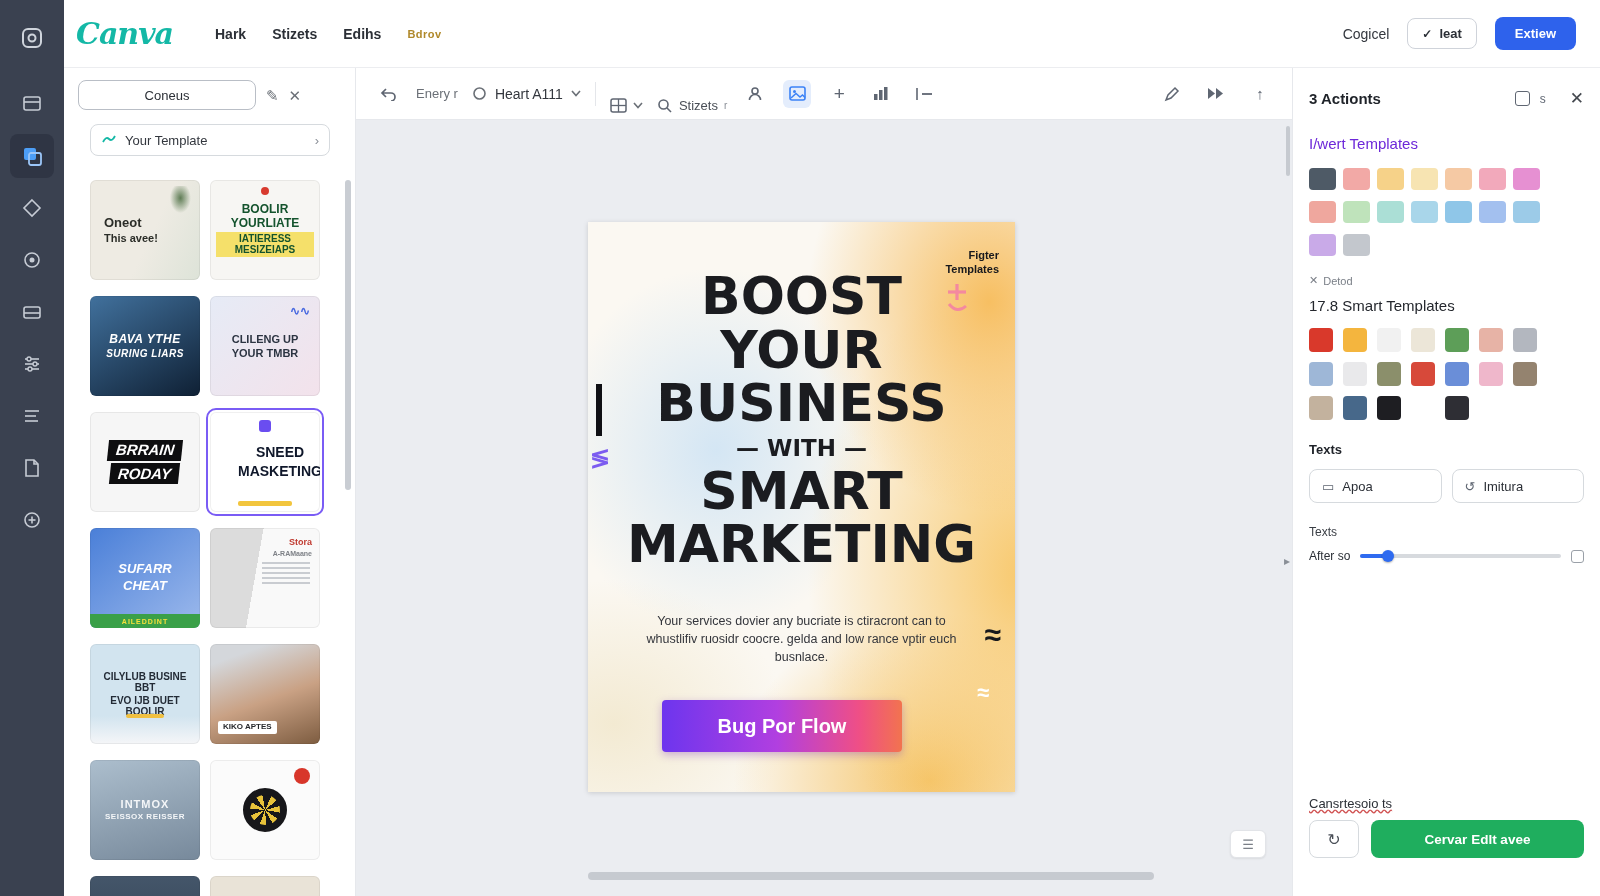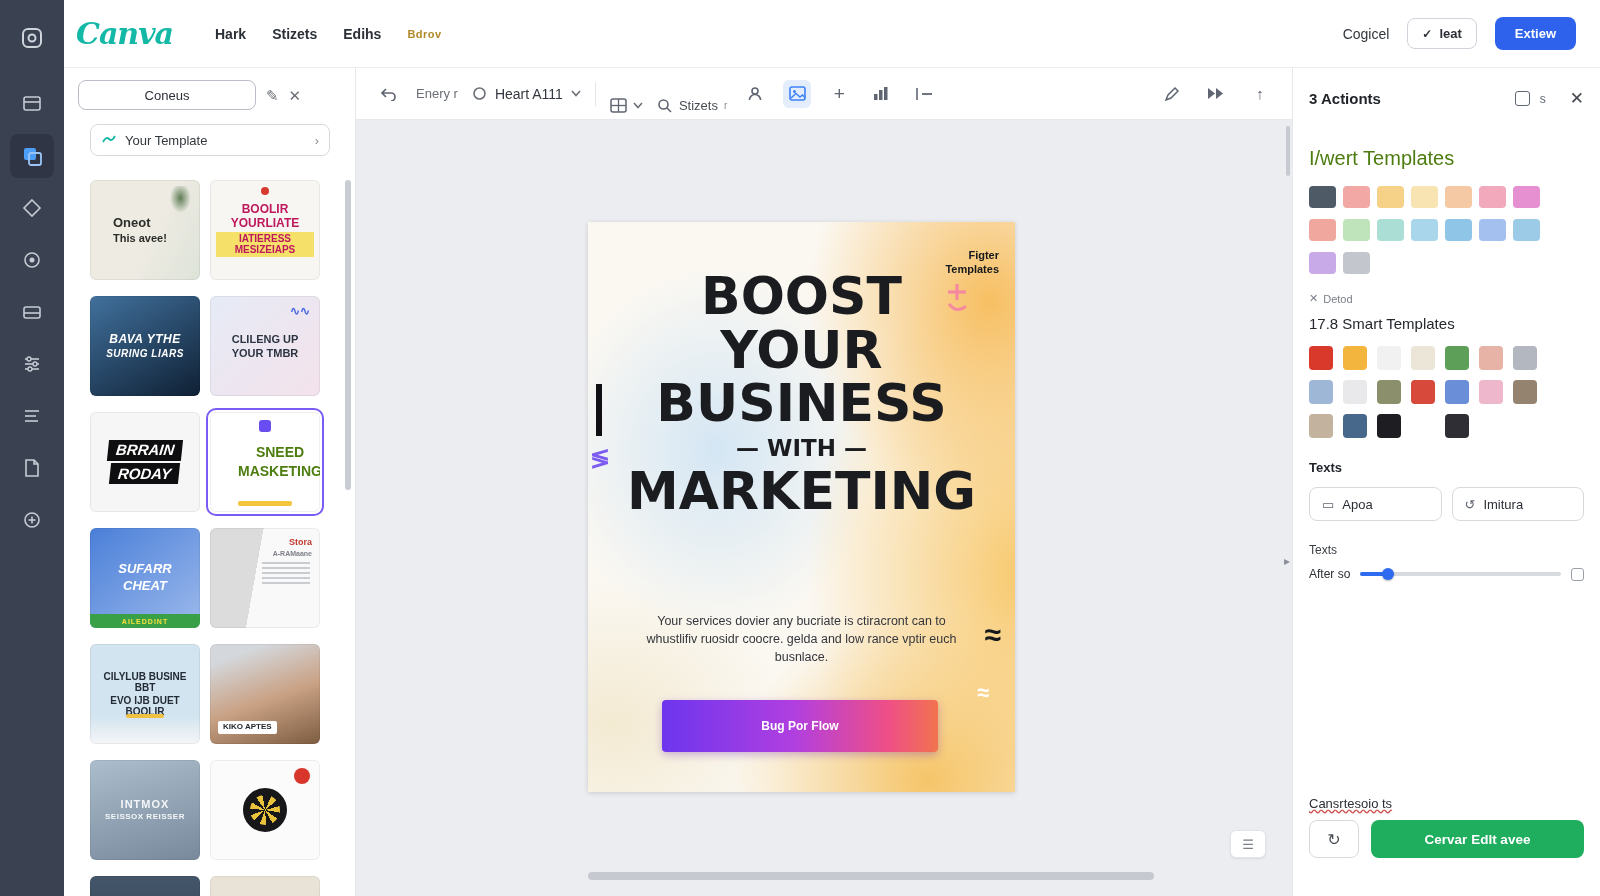--- a/index.html
+++ b/index.html
@@ -30,21 +30,21 @@
   .search-box { flex:0 0 174px; height:30px; border:1px solid #b9bec6; border-radius:8px; font-size:13px; color:#2b2f36; text-align:center; outline:none; background:#fff; }
   .mini-icon { color:#6b7077; font-size:15px; cursor:pointer; line-height:1; }
   .yt-btn { margin:10px 26px 0 26px; width:240px; height:32px; border:1px solid #d6dade; border-radius:8px; display:flex; align-items:center; gap:8px; padding:0 10px; background:#fff; cursor:pointer; }
   .yt-btn .lbl { font-size:13px; color:#33373e; flex:1; text-align:left; }
   .yt-btn .chev { color:#8a8f97; font-size:13px; }
   .tiles { position:absolute; left:26px; top:112px; width:244px; display:grid; grid-template-columns:110px 110px; column-gap:10px; row-gap:16px; }
   .tile { width:110px; height:100px; border-radius:6px; position:relative; overflow:hidden; cursor:pointer; box-shadow:0 0 0 1px rgba(0,0,0,.06) inset; }
   .tile .tl { position:absolute; inset:0; display:flex; flex-direction:column; align-items:center; justify-content:center; text-align:center; gap:2px; padding:6px; }
   .tile .l1 { font-weight:bold; font-size:12px; line-height:1.1; }
   .tile .l2 { font-weight:bold; font-size:10px; line-height:1.15; }
-  .t0 .tl { align-items:flex-start; text-align:left; justify-content:center; padding-left:23px; }
+  .t0 .tl { align-items:flex-start; text-align:left; justify-content:center; padding-left:14px; }
   .t0 .l1 { font-size:13px; } .t0 .l2 { font-size:11px; }
   .t0 .plant { position:absolute; right:6px; top:6px; width:34px; height:40px; background:radial-gradient(14px 20px at 60% 30%, #5f7d55, rgba(95,125,85,0) 75%); }
   .t1 .dot { position:absolute; top:7px; left:50%; margin-left:-4px; width:8px; height:8px; border-radius:50%; }
   .t1 .l2 { background:#f5e06a; padding:1px 3px; }
   .t2 .l1, .t2 .l2 { font-style:italic; letter-spacing:.5px; }
   .t3 .l1, .t3 .l2 { font-size:11px; }
   .t3 .squig { position:absolute; top:8px; right:10px; color:#4a6ae0; font-size:12px; font-weight:bold; }
   .t4 .l1, .t4 .l2 { font-style:italic; font-size:15px; padding:2px 8px; transform:skewX(-6deg); }
   .t5 { outline:2px solid #7a5cf5; outline-offset:2px; }
   .t5 .sq { position:absolute; top:8px; left:50%; margin-left:-6px; width:12px; height:12px; border-radius:3px; }
@@ -89,39 +89,39 @@
       radial-gradient(280px 240px at 80% 98%, #f5c468, rgba(245,196,104,0) 70%),
       radial-gradient(230px 260px at 30% 40%, #d4e6f4, rgba(212,230,244,0) 70%),
       radial-gradient(240px 200px at 6% 88%, #f3ead2, rgba(243,234,210,0) 72%),
       #fbf8f2; cursor:pointer; }
   .p-badge { position:absolute; right:16px; top:26px; text-align:right; font-size:11px; font-weight:bold; color:#17181c; line-height:1.3; }
   .p-pinkmark { position:absolute; right:46px; top:60px; }
   .p-titles { position:absolute; left:0; right:0; top:48px; text-align:center; color:#1b1c20; font-family:"DejaVu Sans", sans-serif; }
   .p-big { font-size:52px; font-weight:800; line-height:1.03; letter-spacing:0; cursor:pointer; }
   .p-div { font-size:23px; font-weight:800; margin:4px 0; cursor:pointer; }
   .p-body { position:absolute; left:50%; top:390px; width:330px; margin-left:-165px; text-align:center; font-size:12.5px; color:#34363c; line-height:1.45; cursor:pointer; }
-  .p-cta { position:absolute; left:74px; top:478px; width:276px; height:52px; border:none; border-radius:4px; color:#fff; font-size:12px; font-weight:bold; cursor:pointer; box-shadow:0 3px 8px rgba(120,50,180,.35); }
+  .p-cta { position:absolute; left:74px; top:478px; width:240px; height:52px; border:none; border-radius:4px; color:#fff; font-size:20px; font-weight:bold; cursor:pointer; box-shadow:0 3px 8px rgba(120,50,180,.35); }
   .p-cursor { position:absolute; left:8px; top:162px; width:6px; height:52px; background:#101014; }
   .p-squig-purple { position:absolute; left:2px; top:222px; color:#7c5cf0; font-size:24px; font-weight:bold; }
   .p-squig-black { position:absolute; right:14px; top:396px; color:#17181c; font-size:30px; font-weight:bold; }
   .p-squig-white { position:absolute; right:26px; top:458px; color:#ffffff; font-size:22px; font-weight:bold; }
 
   .note-btn { position:absolute; right:26px; bottom:38px; width:36px; height:28px; background:#fff; border:1px solid #e2e4e8; border-radius:6px; display:flex; align-items:center; justify-content:center; color:#7a7f87; font-size:13px; cursor:pointer; box-shadow:0 1px 2px rgba(0,0,0,.08); }
   .h-scroll { position:absolute; left:232px; bottom:16px; width:566px; height:8px; border-radius:4px; background:#c6cad0; cursor:pointer; }
   .v-scroll { position:absolute; right:2px; top:58px; width:4px; height:50px; border-radius:2px; background:#c6cad0; cursor:pointer; }
 
   
   .right-panel { position:absolute; left:1292px; top:68px; right:0; bottom:0; background:#fff; border-left:1px solid #e6e8ec; padding:20px 16px 0 16px; }
   .rp-header { display:flex; align-items:center; }
   .rp-title { font-size:15px; font-weight:bold; color:#1f2329; }
   .rp-header-right { margin-left:auto; display:flex; align-items:center; gap:10px; }
   .rp-grid-ic { width:15px; height:15px; border:1.5px solid #5f6672; border-radius:3px; display:inline-block; cursor:pointer; }
   .rp-grid-s { font-size:12px; color:#5f6672; }
   .rp-close { font-size:17px; color:#44484f; cursor:pointer; margin-left:14px; }
-  .rp-section { font-size:20px; color:#4d7c0f; margin-top:38px; }
+  .rp-section { font-size:15px; color:#6d28d9; margin-top:26px; }
   .swatches { margin-top:16px; display:grid; grid-template-columns:repeat(7,27px); gap:11px 7px; }
   .sw { width:27px; height:22px; border-radius:4px; cursor:pointer; }
   .detod { margin-top:18px; font-size:11px; color:#7a7f87; display:flex; align-items:center; gap:5px; cursor:pointer; }
   .smart-title { margin-top:10px; font-size:15px; color:#24272d; }
   .minis { margin-top:14px; display:grid; grid-template-columns:repeat(7,24px); gap:10px 10px; }
   .mini { width:24px; height:24px; border-radius:4px; cursor:pointer; }
   .texts-head { margin-top:22px; font-size:13px; font-weight:bold; color:#1f2329; }
   .text-btns { margin-top:12px; display:flex; gap:10px; }
   .tb { flex:1; height:34px; border:1px solid #d6dade; border-radius:8px; background:#fff; display:flex; align-items:center; justify-content:flex-start; gap:8px; padding:0 12px; font-size:13px; color:#2b2f36; cursor:pointer; }
   .tb .ic { color:#5f6672; font-size:13px; }
@@ -247,21 +247,21 @@
     <div class="tiles">
       <div class="tile t0" style="background: linear-gradient(115deg, rgb(238, 235, 227) 55%, rgb(221, 227, 216));">
         <span class="plant"></span>
         <div class="tl" style="color: rgb(43, 45, 40);">
             <span class="l1">Oneot</span>
             <span class="l2">This avee!</span>
           </div>
       </div>
       <div class="tile t1" style="background: rgb(247, 246, 243);">
         <span class="dot" style="background: rgb(216, 58, 46);"></span>
-        <div class="tl" style="color: #be185d;">
+        <div class="tl" style="color: #14532d;">
             <span class="l1">BOOLIR YOURLIATE</span>
             <span class="l2">IATIERESS MESIZEIAPS</span>
           </div>
       </div>
       <div class="tile t2" style="background: linear-gradient(150deg, rgb(65, 113, 157), rgb(15, 32, 52));">
         <div class="tl" style="color: rgb(255, 255, 255);">
             <span class="l1">BAVA YTHE</span>
             <span class="l2">SURING LIARS</span>
           </div>
       </div>
@@ -273,21 +273,21 @@
           </div>
       </div>
       <div class="tile t4" style="background: rgb(246, 246, 246);">
         <div class="tl" style="color: rgb(255, 255, 255);">
             <span class="l1" style="background: rgb(14, 14, 16);">BRRAIN</span>
             <span class="l2" style="background: rgb(14, 14, 16);">RODAY</span>
           </div>
       </div>
       <div class="tile t5" style="background: rgb(255, 255, 255);">
         <span class="sq" style="background: rgb(106, 77, 240);"></span>
-        <div class="tl" style="color: #4d7c0f; padding-left: 36px;">
+        <div class="tl" style="color: #0f172a; padding-left: 36px;">
             <span class="l1">SNEED</span>
             <span class="l2">MASKETING</span>
           </div>
         <span class="bbar" style="background: rgb(242, 197, 61);"></span>
       </div>
       <div class="tile t7" style="background: linear-gradient(140deg, rgb(74, 127, 216), rgb(156, 185, 236));">
         <div class="tl" style="color: rgb(255, 255, 255);">
             <span class="l1">SUFARR</span>
             <span class="l2">CHEAT</span>
           </div>
@@ -427,20 +427,21 @@
             <path d="M4 22 q8 10 17 2" stroke="#f4899f" stroke-width="3" fill="none"></path>
           </svg>
       </span>
       <span class="p-cursor"></span>
       <span class="p-squig-purple">≶</span>
       <div class="p-titles">
         <div class="p-big">BOOST</div>
         <div class="p-big">YOUR</div>
         <div class="p-big">BUSINESS</div>
         <div class="p-div">— WITH —</div>
+        <div class="p-big">SMART</div>
         <div class="p-big">MARKETING</div>
       </div>
       <div class="p-body">Your services dovier any bucriate is ctiracront can to whustlifiv ruosidr coocre. gelda and low rance vptir euch busnlace.</div>
       <span class="p-squig-black">≈</span>
       <span class="p-squig-white">≈</span>
       <button class="p-cta" style="background: linear-gradient(90deg, rgb(109, 53, 238), rgb(177, 63, 224) 48%, rgb(239, 79, 134) 82%, rgb(242, 115, 79));">Bug Por Flow</button>
     </div>
 
     <div class="note-btn">☰</div>
     <div class="h-scroll"></div>

